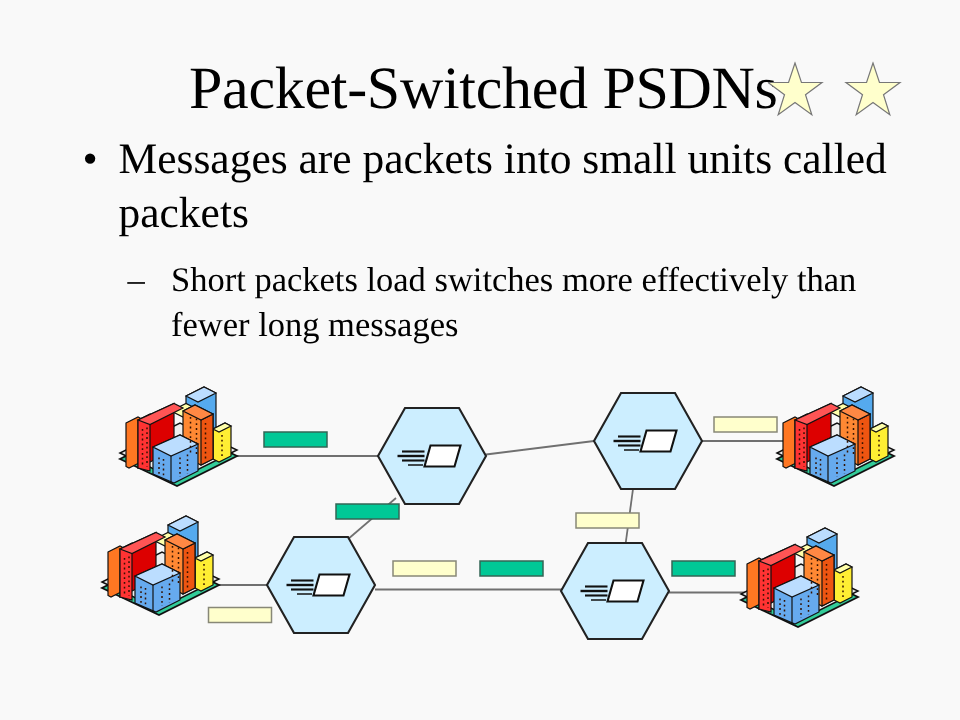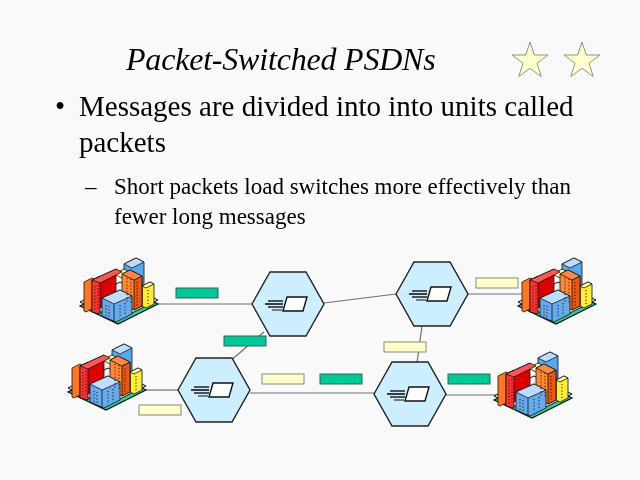--- a/index.html
+++ b/index.html
@@ -5,23 +5,22 @@
   html, body { margin: 0; padding: 0; }
   body {
     width: 640px; height: 480px; overflow: hidden;
     background: #f9f9f9;
     font-family: "Liberation Serif", "DejaVu Serif", serif;
     color: #000;
     position: relative;
   }
   .title {
     position: absolute; left: 126px; top: 34px;
-    font-size: 32px; line-height: 50px; white-space: nowrap;
+    font-size: 40px; line-height: 50px; white-space: nowrap;
     letter-spacing: -0.2px;
-    font-style: italic;
   }
   .stars { position: absolute; left: 512px; top: 41px; width: 92px; height: 40px; }
   .bullet-l1 {
     position: absolute; left: 55px; top: 88px; width: 560px;
     font-size: 29px; line-height: 36px;
   }
   .bullet-l1 .dot { position: absolute; left: 0; top: 0; }
   .bullet-l1 .txt { position: absolute; left: 24px; top: 0; width: 540px; }
   .bullet-l2 {
     position: absolute; left: 85px; top: 172px; width: 520px;
@@ -40,21 +39,21 @@
   <g>
     <polygon points="18,1 22.3,14 36,14 25,22.2 29.2,35.5 18,27.3 6.8,35.5 11,22.2 0,14 13.7,14" fill="#ffffcc" stroke="#777" stroke-width="0.8"></polygon>
   </g>
   <g transform="translate(52,0)">
     <polygon points="18,1 22.3,14 36,14 25,22.2 29.2,35.5 18,27.3 6.8,35.5 11,22.2 0,14 13.7,14" fill="#ffffcc" stroke="#777" stroke-width="0.8"></polygon>
   </g>
 </svg>
 
 <div class="bullet-l1">
   <span class="dot">•</span>
-  <span class="txt">Messages are divided into into units called packets</span>
+  <span class="txt">Messages are packets into small units called packets</span>
 </div>
 
 <div class="bullet-l2">
   <span class="dash">–</span>
   <span class="txt">Short packets load switches more effectively than fewer long messages</span>
 </div>
 
 <svg class="diagram" width="640" height="480">
   <defs>
     <g id="hexswitch">

